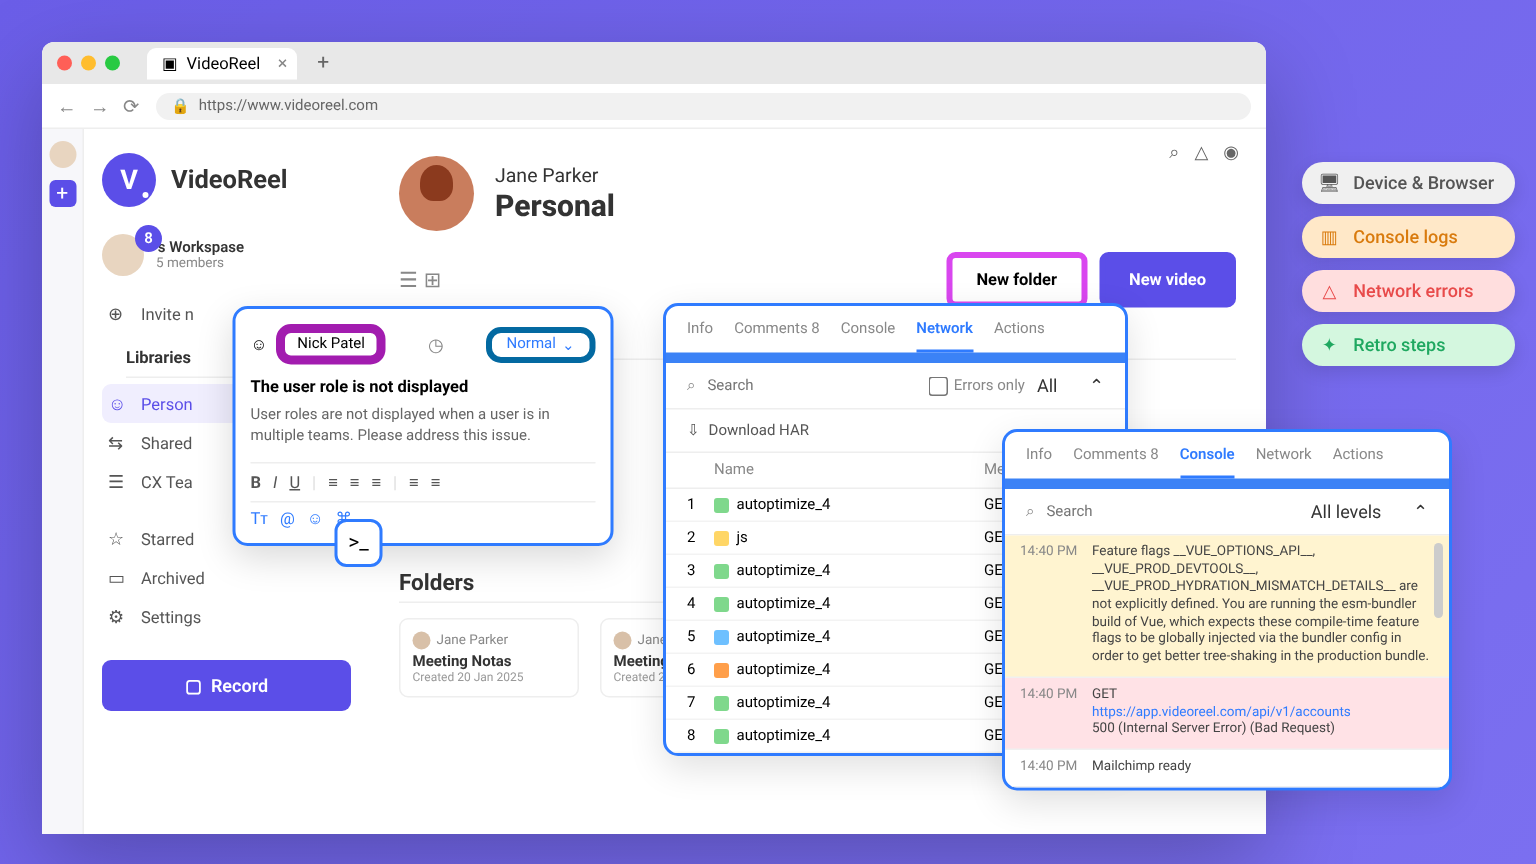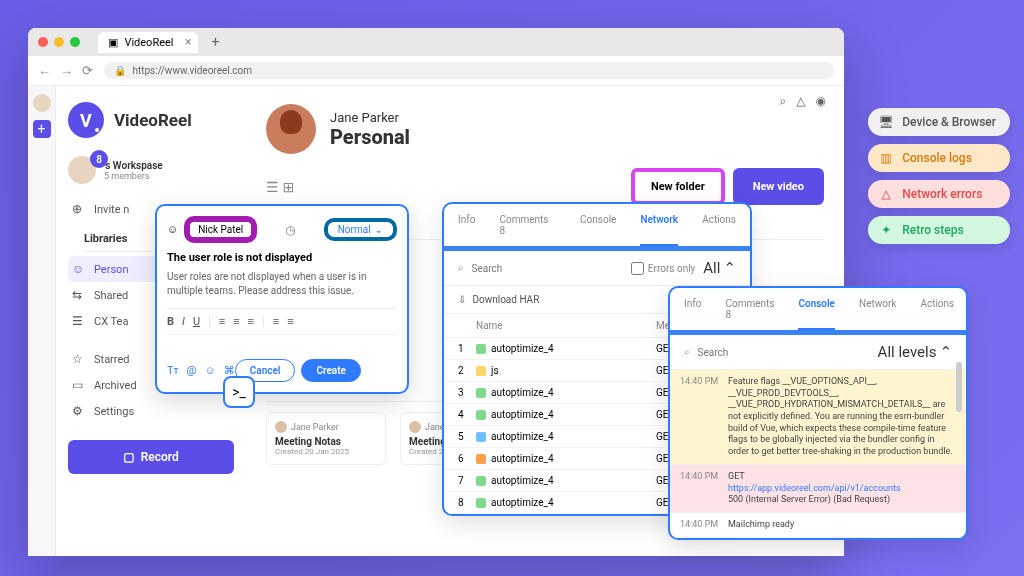--- a/index.html
+++ b/index.html
@@ -61,37 +61,37 @@
 
 
 .comment-pop{position:absolute;top:204px;left:155px;width:254px;background:#fff;border-radius:10px;border:2px solid #2F7BFF;box-shadow:0 8px 24px rgba(0,0,0,.15);padding:10px;z-index:5}
 .cp-head{display:flex;align-items:center;gap:6px;margin-bottom:8px}
 .cp-user{font-size:10px;padding:2px 8px;border:6px solid #a21caf;border-radius:10px}
 .cp-pri{font-size:10px;color:#2F7BFF;padding:2px 10px;border:4px solid #0369a1;border-radius:10px;margin-left:auto;display:flex;align-items:center;gap:4px}
 .cp-title{font-size:11px;font-weight:700;margin-bottom:6px}
 .cp-body{font-size:10px;color:#666;margin-bottom:10px;line-height:1.4}
 .cp-toolbar{display:flex;gap:8px;font-size:11px;color:#555;border-top:1px solid #eee;border-bottom:1px solid #eee;padding:6px 0}
 .cp-toolbar span{cursor:pointer}
-.cp-bottom{display:flex;align-items:center;margin-top:24px}
+.cp-bottom{display:flex;align-items:center;justify-content:space-between;margin-top:4px}
 .cp-extra{display:flex;gap:8px;font-size:11px;color:#2F7BFF}
 .cp-actions{display:flex;gap:6px}
 .cp-btn{padding:5px 14px;border-radius:14px;font-size:10px;font-weight:600;border:1px solid #2F7BFF;cursor:pointer}
 .cp-btn.cancel{background:#fff;color:#2F7BFF}
 .cp-btn.create{background:#2F7BFF;color:#fff}
 .terminal-btn{position:absolute;bottom:-16px;left:66px;width:32px;height:32px;background:#fff;border:2px solid #2F7BFF;border-radius:8px;display:flex;align-items:center;justify-content:center;font-size:14px}
 
 
 .net-panel{position:absolute;top:202px;left:442px;width:310px;background:#fff;border-radius:10px;border:2px solid #2F7BFF;box-shadow:0 8px 24px rgba(0,0,0,.12);z-index:4;overflow:hidden}
-.np-tabs{display:flex;gap:24px;padding:10px 14px;font-size:10px;color:#888;border-bottom:5px solid #3b82f6}
+.np-tabs{display:flex;gap:14px;padding:10px 14px;font-size:10px;color:#888;border-bottom:7px solid #3b82f6}
 .np-tabs .active{color:#2F7BFF;font-weight:600;position:relative}
 .np-tabs .active::after{content:'';position:absolute;bottom:-10px;left:0;right:0;height:2px;background:#2F7BFF}
 .np-search{padding:8px 14px;display:flex;align-items:center;gap:8px;border-bottom:1px solid #eee;font-size:10px;color:#888}
 .np-search input{border:none;outline:none;flex:1;font-size:10px}
 .np-chk{display:flex;align-items:center;gap:4px;font-size:10px}
-.np-all{font-size:15px;color:#333;display:flex;align-items:flex-start;gap:3px}
+.np-all{font-size:12px;color:#333;display:flex;align-items:flex-start;gap:21px}
 .np-dl{padding:8px 14px;font-size:10px;color:#555;border-bottom:1px solid #eee;display:flex;align-items:center;gap:6px}
 .np-table{font-size:10px}
 .np-thead{display:flex;padding:6px 14px;color:#888;border-bottom:1px solid #eee}
 .np-row{display:flex;padding:5px 14px;border-bottom:1px solid #f3f3f3;align-items:center}
 .col-n{width:18px}.col-name{flex:1;display:flex;align-items:center;gap:5px}.col-m{width:44px}.col-s{width:36px}
 .fi{width:10px;height:10px;border-radius:2px;display:inline-block}
 .fi.green{background:#7FD88C}.fi.yellow{background:#FFD666}.fi.orange{background:#FF9F4A}.fi.blue{background:#6EC0FF}
 
 
 .con-panel{position:absolute;top:286px;left:668px;width:300px;background:#fff;border-radius:10px;border:2px solid #2F7BFF;box-shadow:0 8px 24px rgba(0,0,0,.12);z-index:6;overflow:hidden}
@@ -284,24 +284,20 @@
     <span>≡</span>
     <span>≡</span>
   </div>
   <div class="cp-bottom">
     <div class="cp-extra">
       <span>Tᴛ</span>
       <span>@</span>
       <span>☺</span>
       <span>⌘</span>
     </div>
-    <div class="cp-actions">
-      <button class="cp-btn cancel">Cancel</button>
-      <button class="cp-btn create">Create</button>
-    </div>
   </div>
   <div class="terminal-btn">&gt;_</div>
 </div>
 
 <div class="net-panel">
   <div class="np-tabs">
     <span>Info</span>
     <span>Comments 8</span>
     <span>Console</span>
     <span class="active">Network</span>

